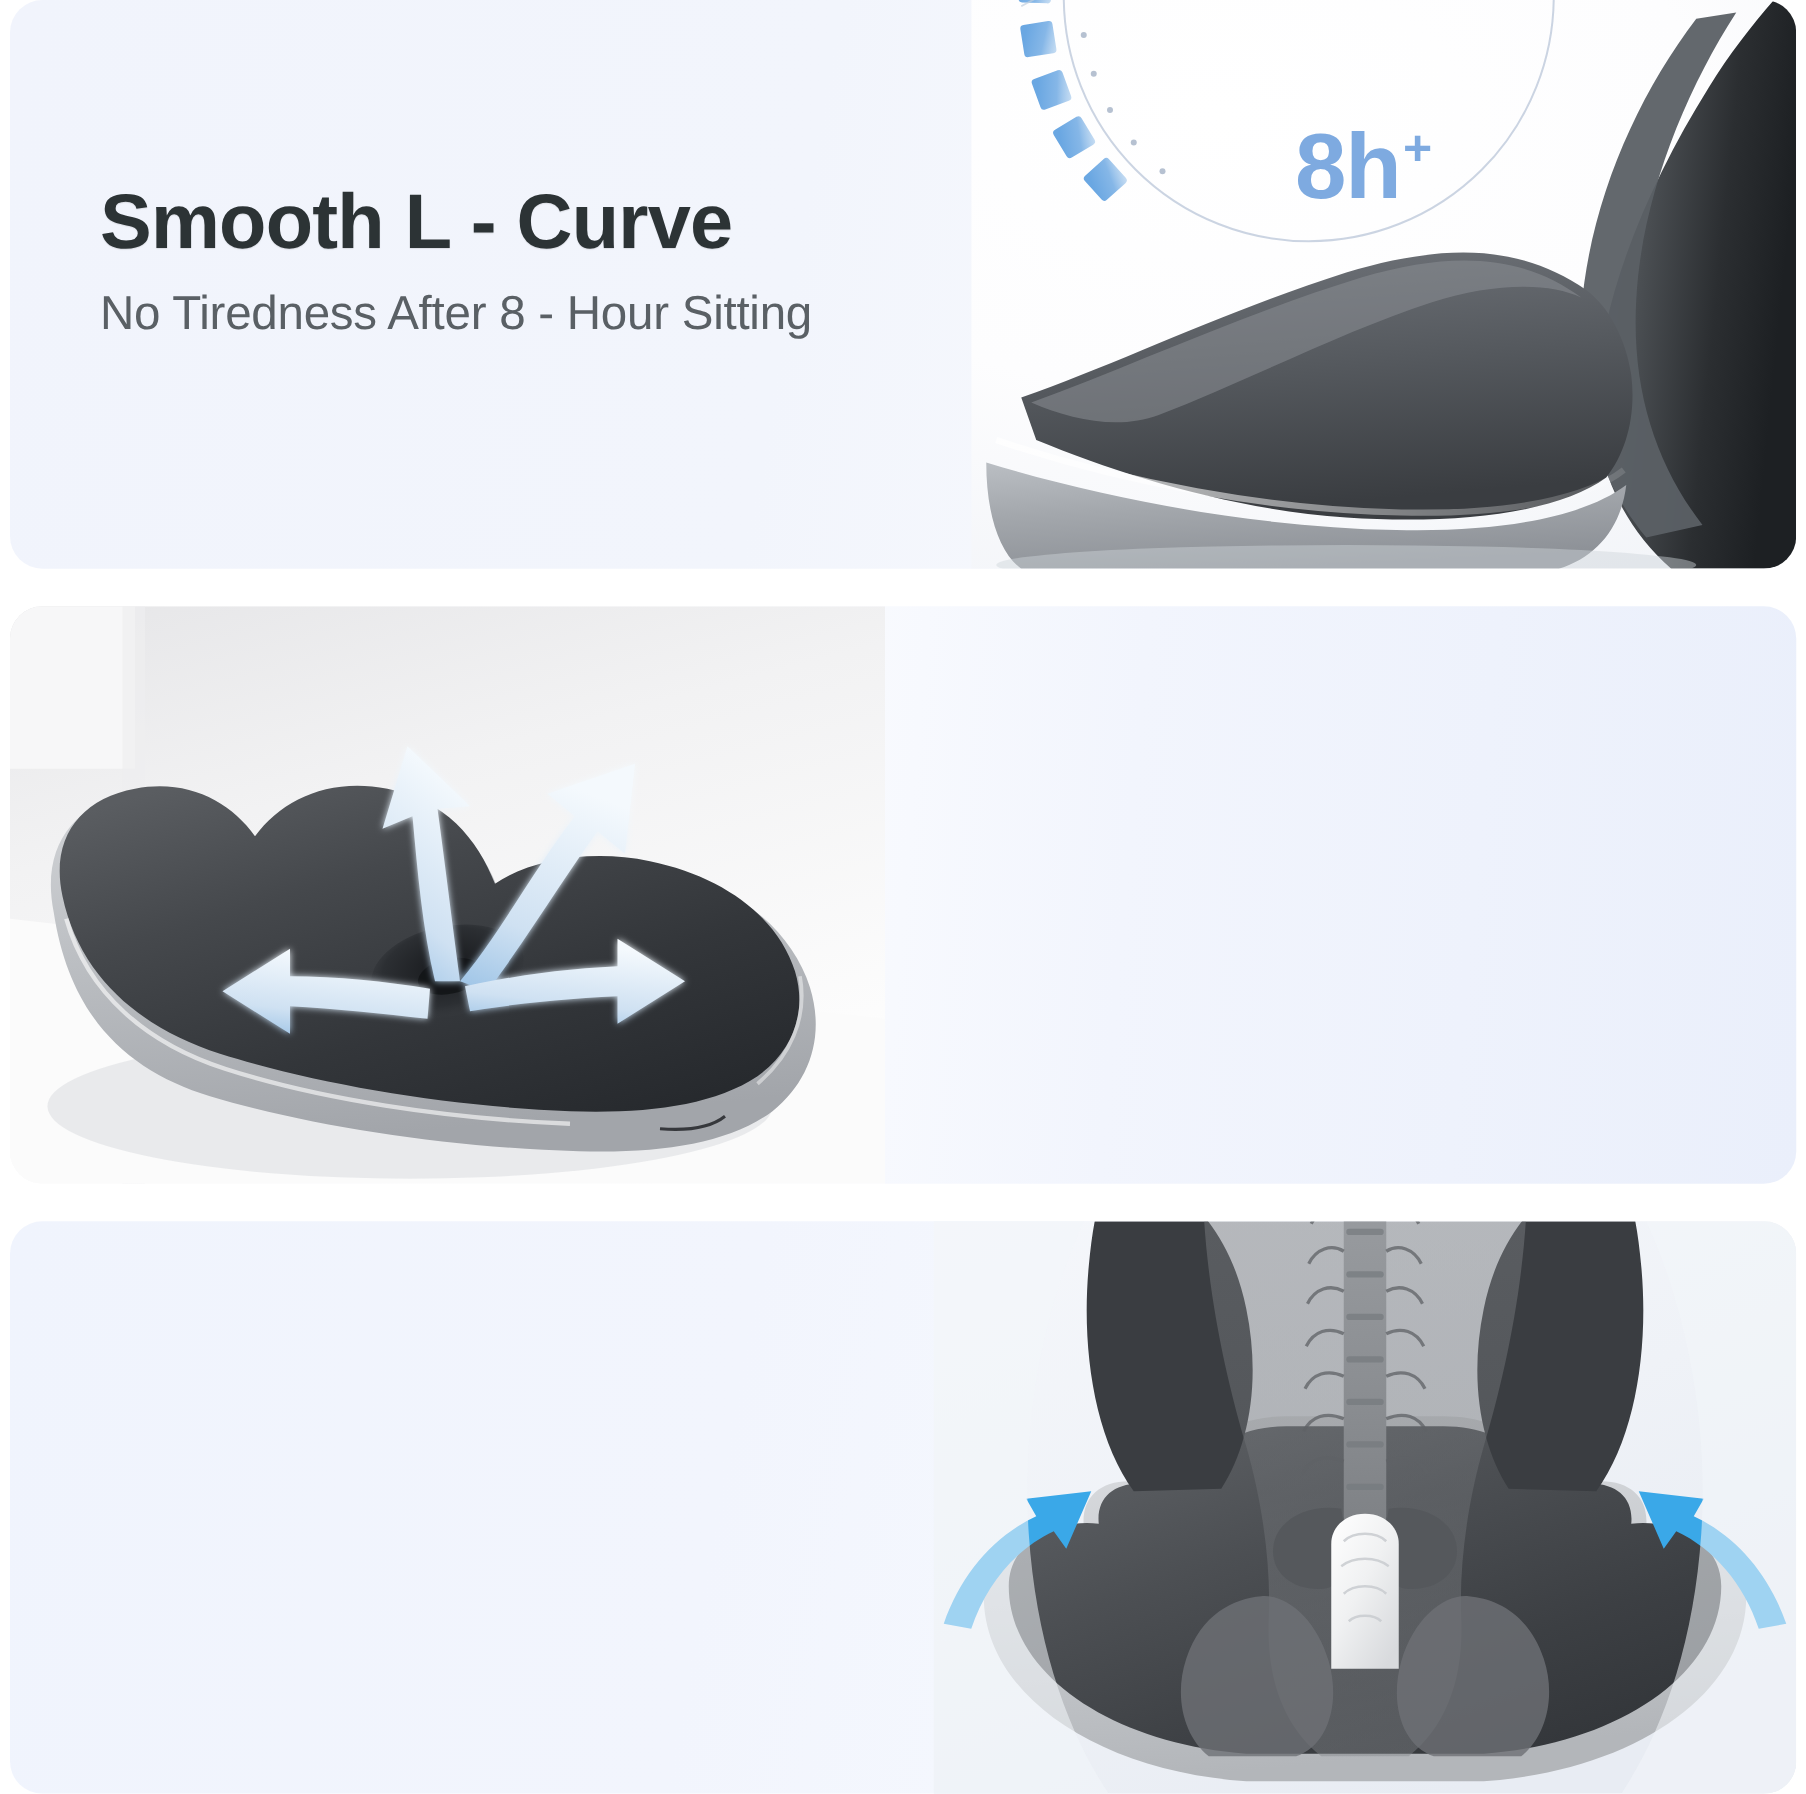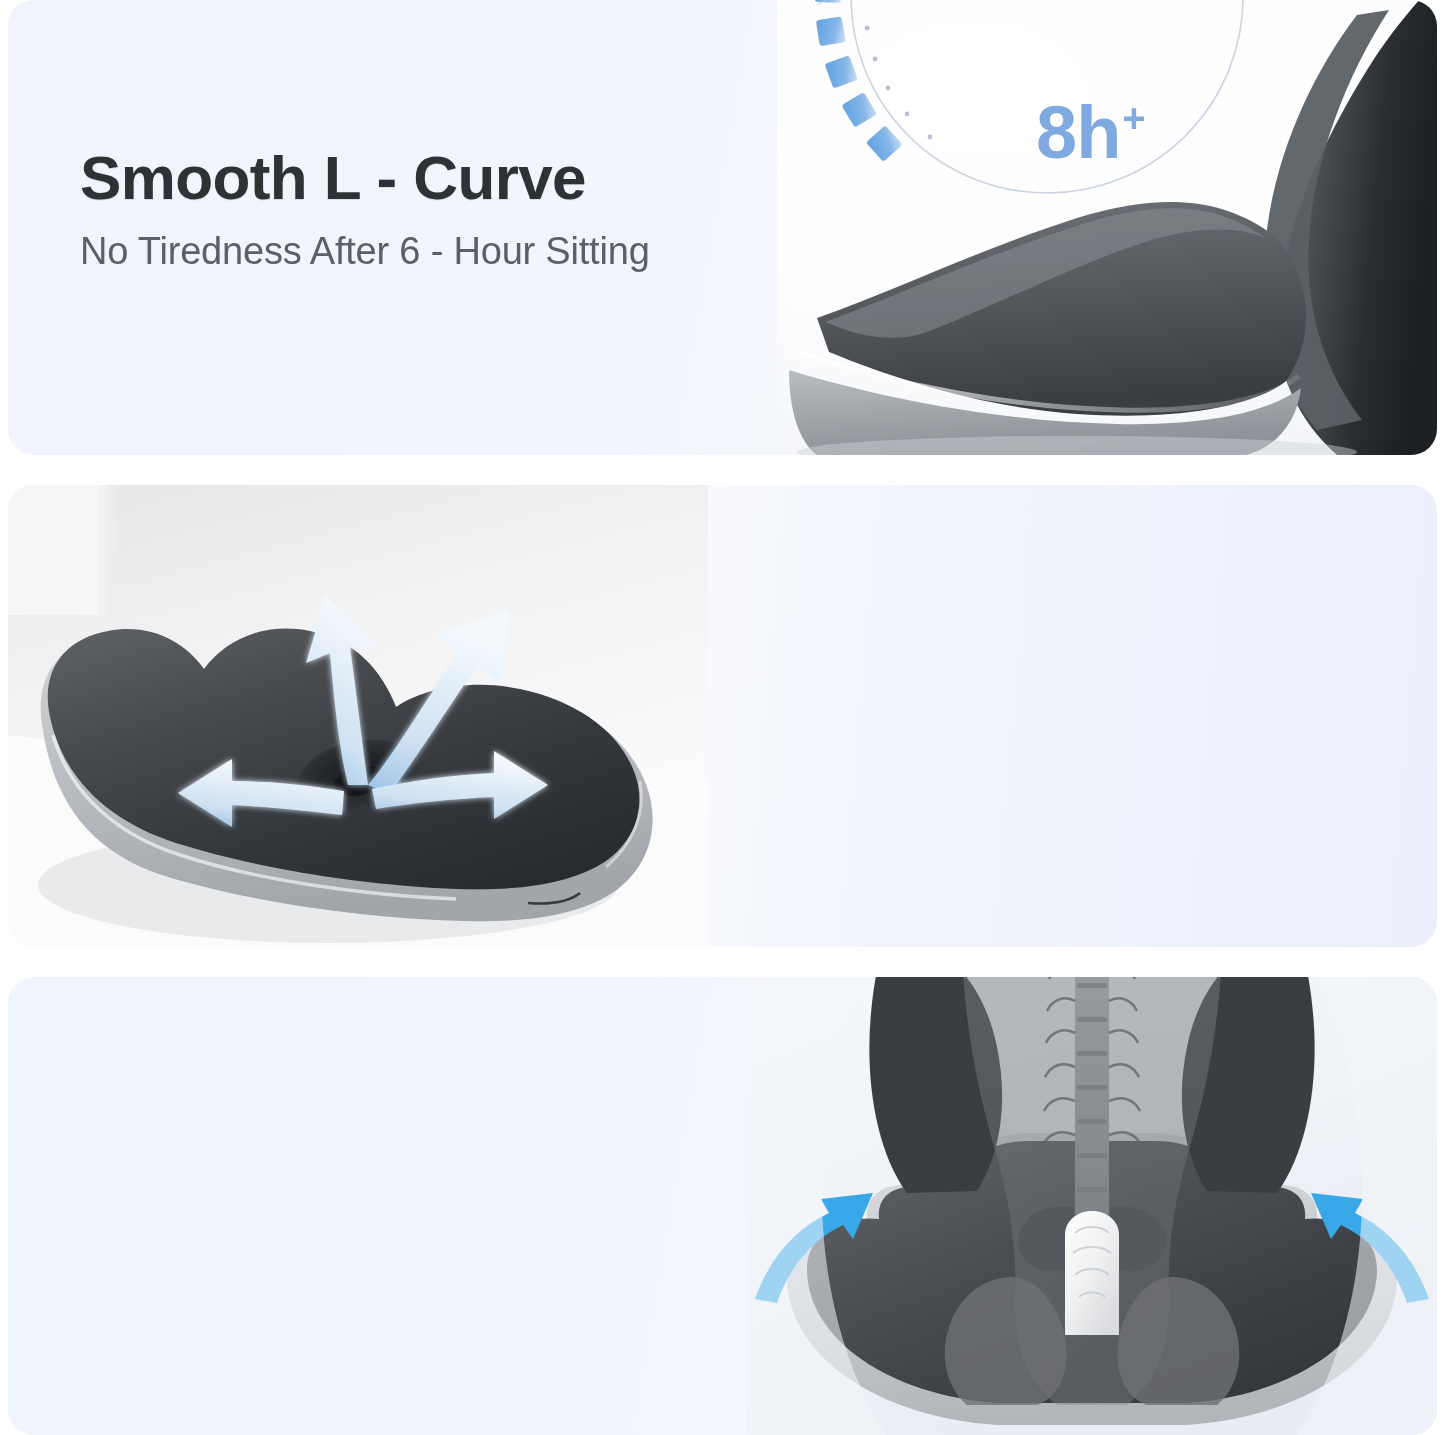--- a/index.html
+++ b/index.html
@@ -243,21 +243,21 @@
         </svg>
       </div>
 
       <svg style="position:absolute;left:0;top:0;width:100%;height:100%;" viewBox="0 0 660 455">
         <path d="M40,5 C120,-40 240,-46 340,-14" fill="none" stroke="#c2cedd" stroke-width="1.4" opacity="0.7"></path>
       </svg>
     </div>
 
     <div class="text-block" id="t1">
       <div class="headline">Smooth L - Curve</div>
-      <div class="subline">No Tiredness After 6 - Hour Sitting</div>
+      <div class="subline">No Tiredness After 8 - Hour Sitting</div>
     </div>
 
     <div class="badge-8h"><span>8h</span><sup>+</sup></div>
   </section>
 
   <section class="panel" id="panel-2">
 
     <div class="p2-photo">
       <svg viewBox="0 0 700 462" preserveAspectRatio="none">
         <defs>

